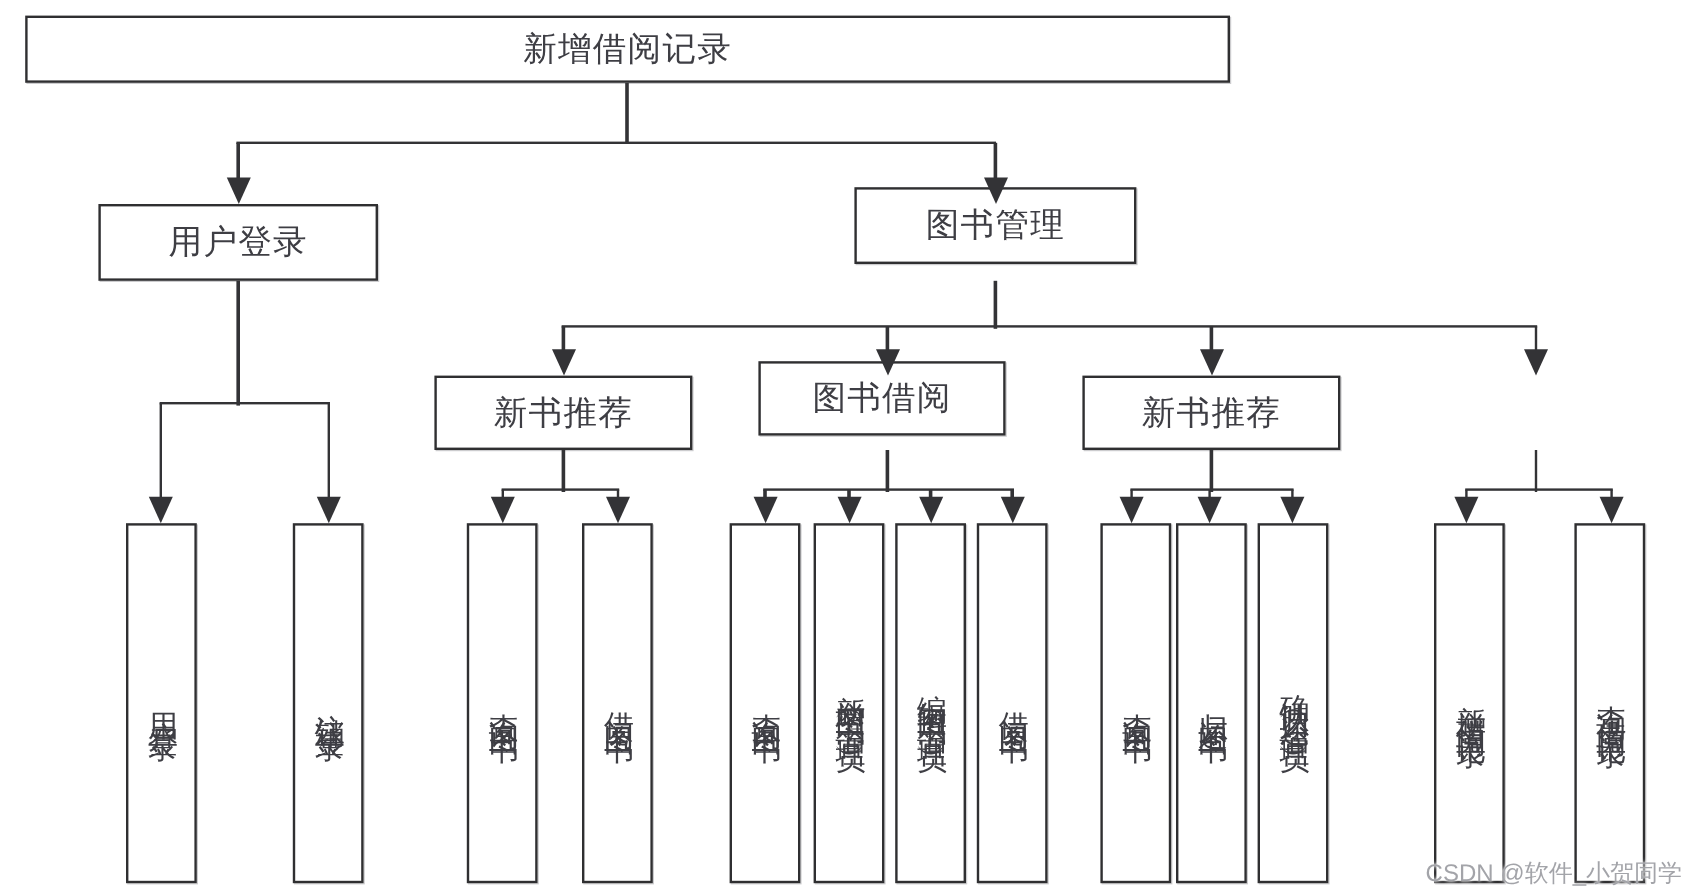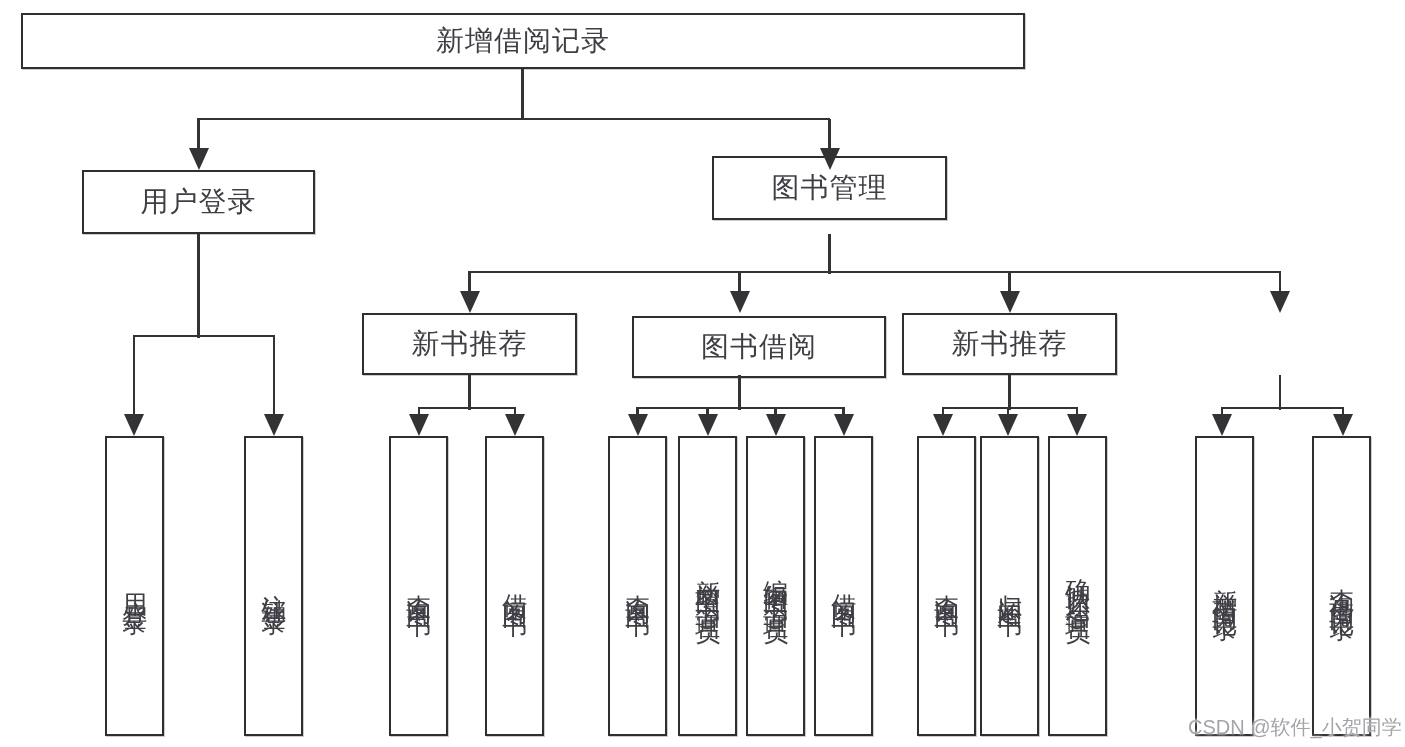--- a/index.html
+++ b/index.html
@@ -35,21 +35,21 @@
 <body>
 
 <div class="stage" style="--line: #333336; --box-border: #2f2f31; --text: #3e3e44; --watermark: #a3a4a9; background: rgb(255, 255, 255);">
 
   <div class="node h" style="left:21px;top:13px;width:1004px;height:56px">新增借阅记录</div>
 
   <div class="node h" style="left:82px;top:170px;width:233px;height:64px">用户登录</div>
   <div class="node h" style="left:712px;top:156px;width:235px;height:64px">图书管理</div>
 
   <div class="node h" style="left:362px;top:313px;width:215px;height:62px">新书推荐</div>
-  <div class="node h" style="left:632px;top:316px;width:254px;height:62px">图书借阅</div>
+  <div class="node h" style="left:632px;top:301px;width:206px;height:62px">图书借阅</div>
   <div class="node h" style="left:902px;top:313px;width:215px;height:62px">新书推荐</div>
 
   <div class="node v" style="left:105px;top:436px;width:59px;height:300px">用户登录</div>
   <div class="node v" style="left:244px;top:436px;width:59px;height:300px">注销登录</div>
 
   <div class="node v" style="left:389px;top:436px;width:59px;height:300px">查询图书</div>
   <div class="node v" style="left:485px;top:436px;width:59px;height:300px">借阅图书</div>
 
   <div class="node v" style="left:608px;top:436px;width:59px;height:300px">查询图书</div>
   <div class="node v" style="left:678px;top:436px;width:59px;height:300px">新增图书（管理员）</div>

